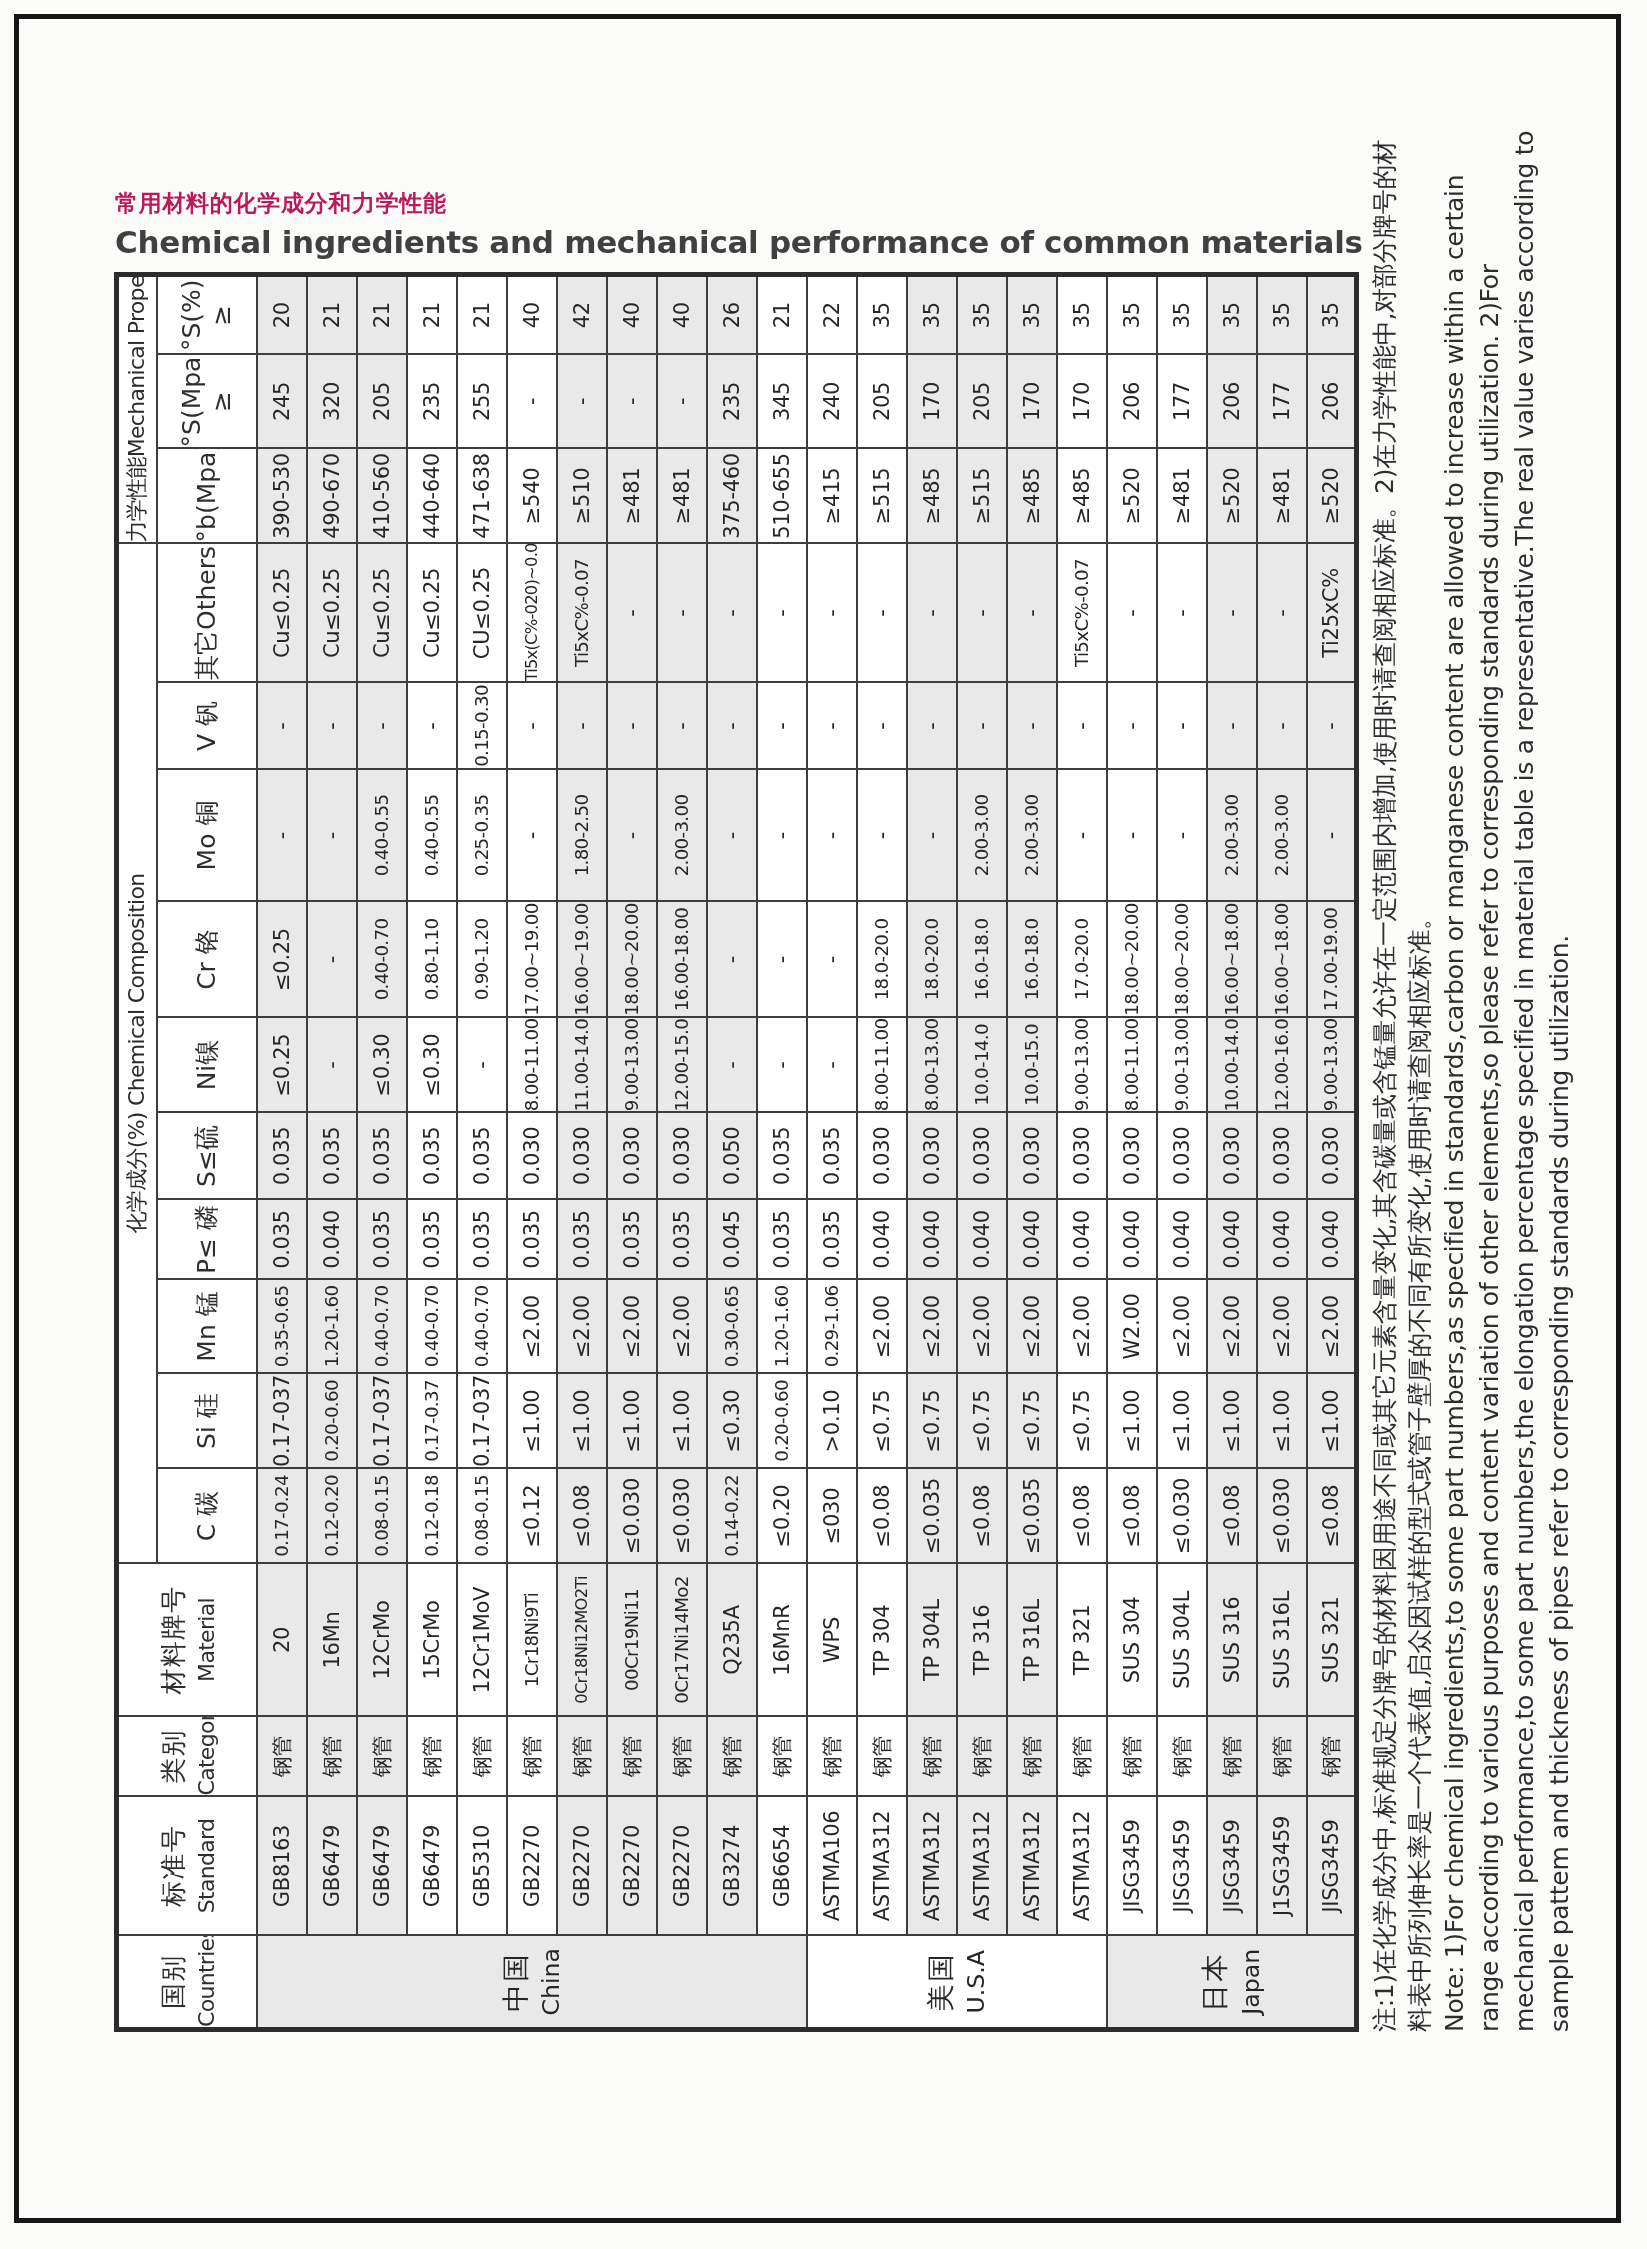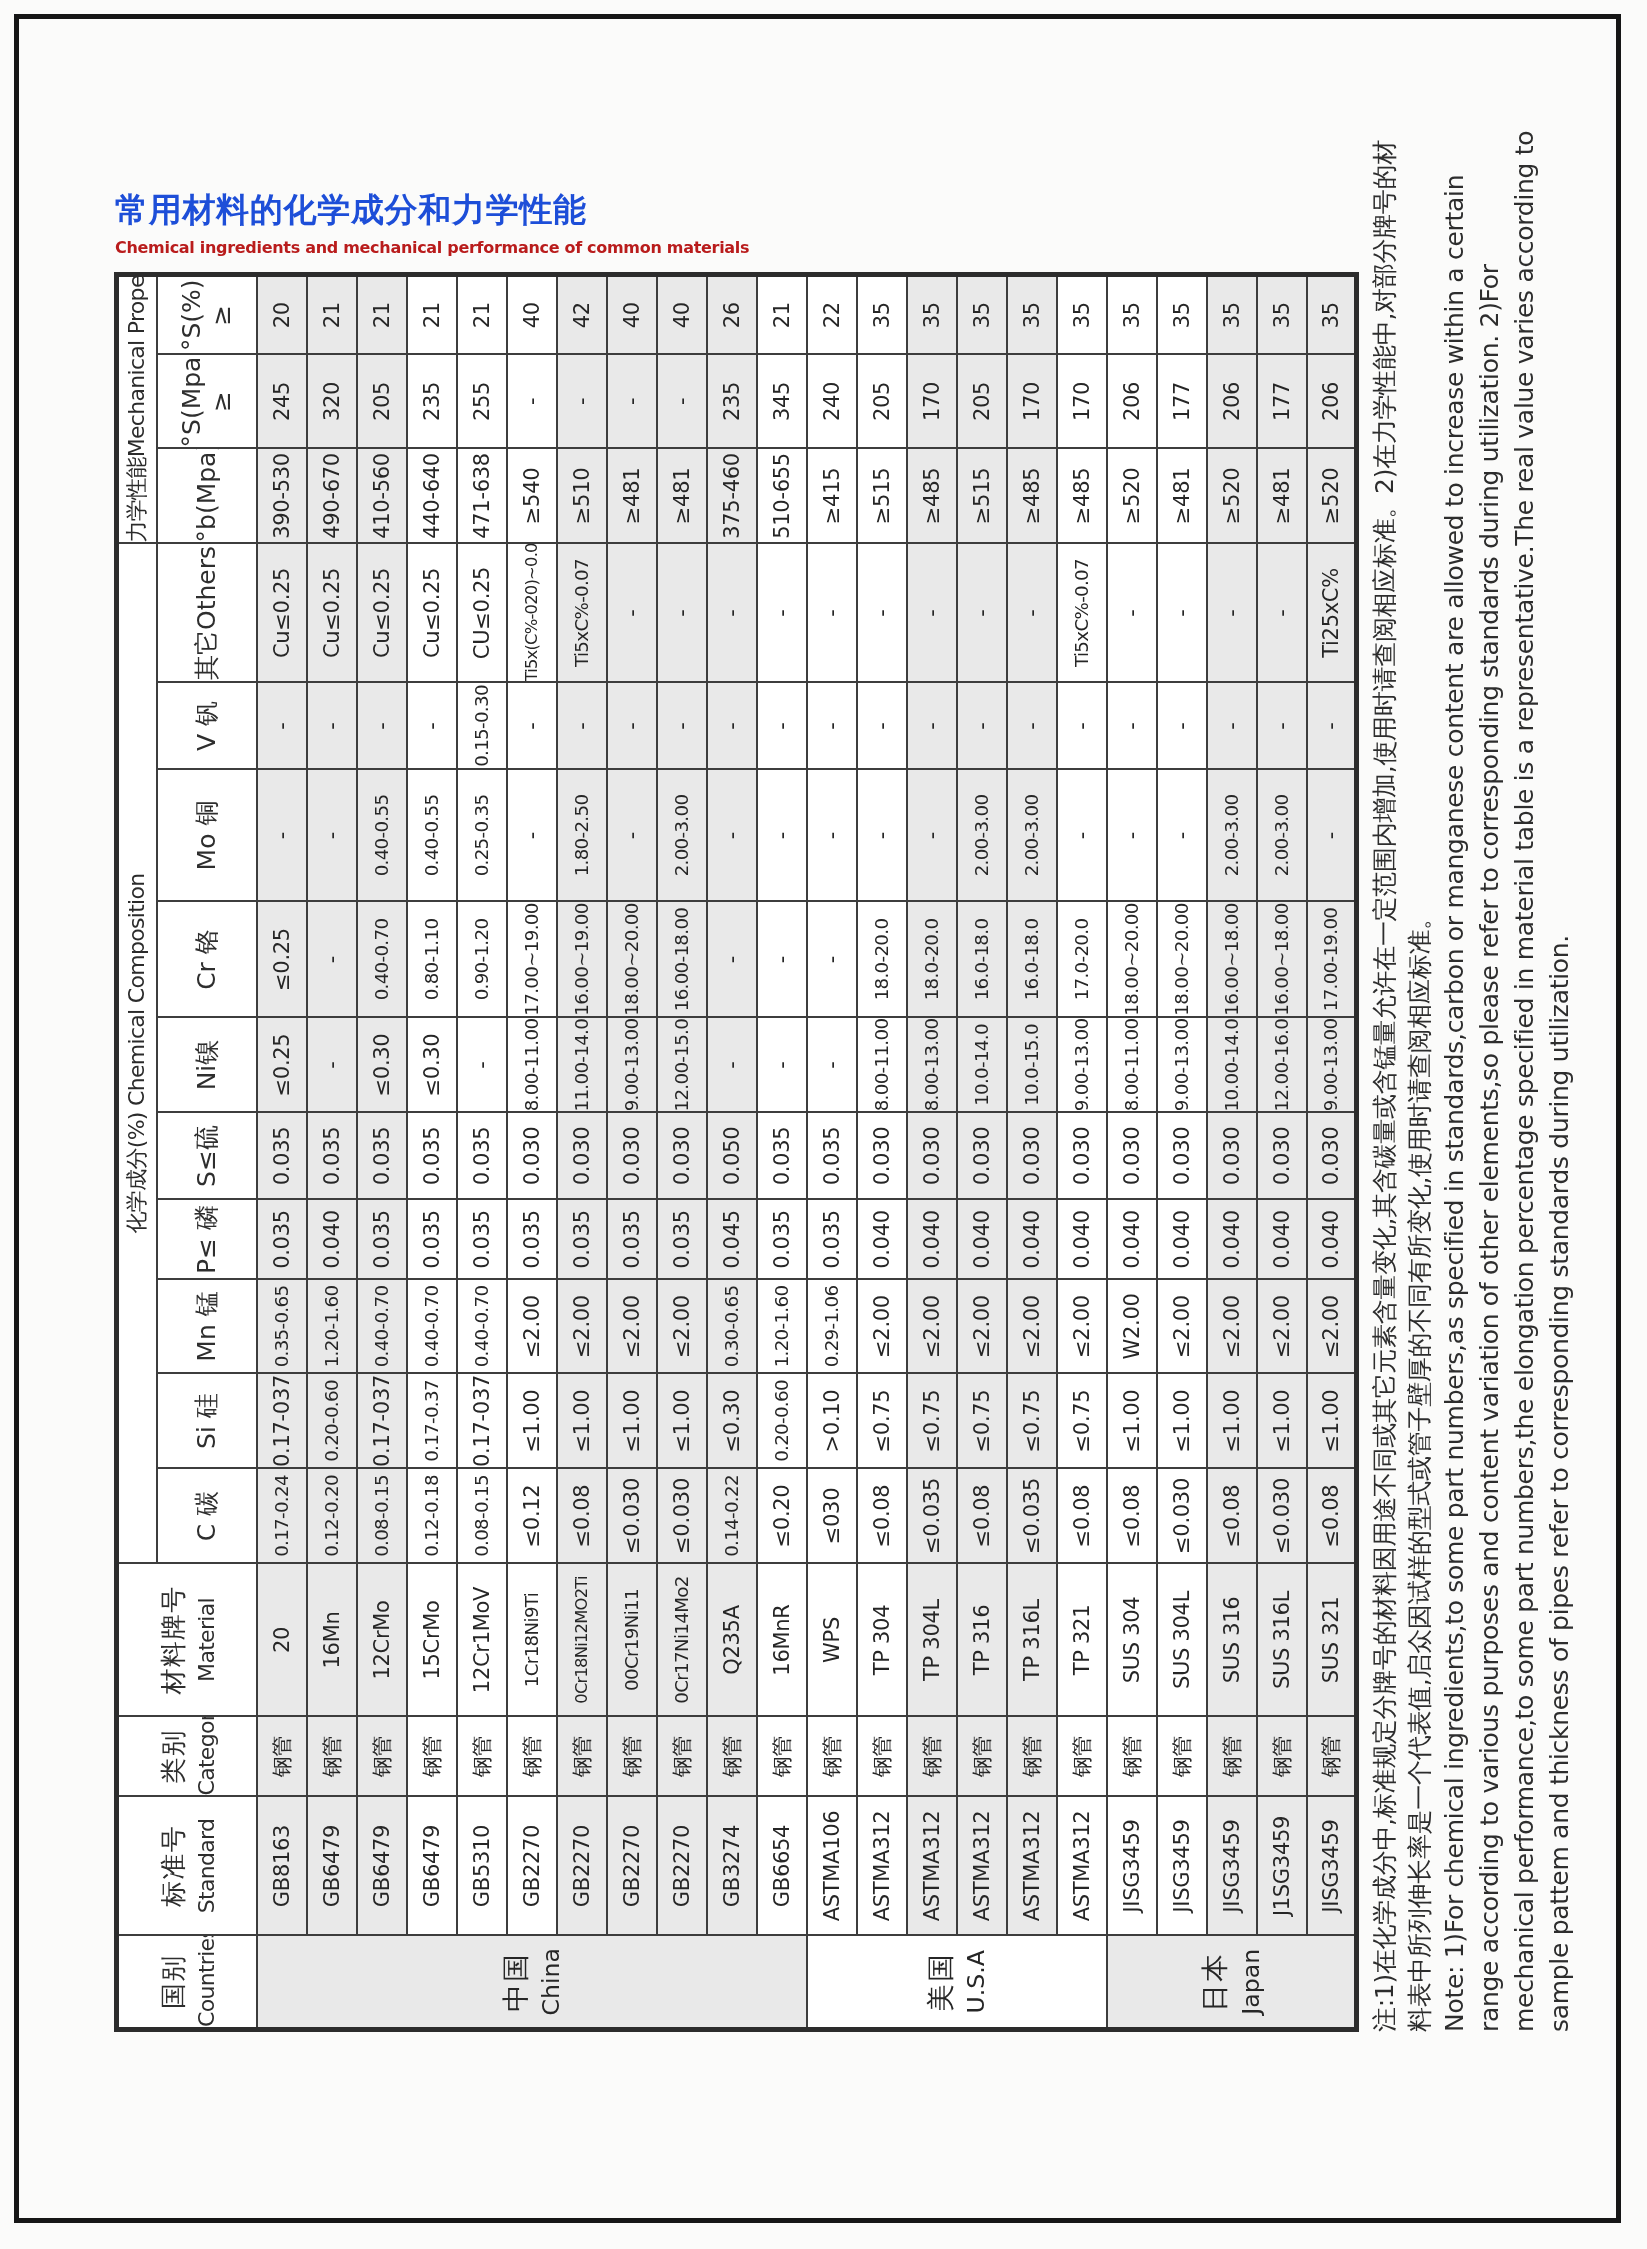--- a/index.html
+++ b/index.html
@@ -4,22 +4,22 @@
 <style>
   html,body{margin:0;padding:0}
   body{
     width:1647px;height:2250px;position:relative;overflow:hidden;
     background:#fbfbfa;color:#2e2e2e;
     font-family:"DejaVu Sans","Liberation Sans",sans-serif;
   }
   .frame{position:absolute;left:14.4px;top:14.4px;width:1607px;height:2209px;
     border:5.9px solid #161616;box-sizing:border-box;pointer-events:none}
   .title{position:absolute;left:115px;top:188px}
-  .t-zh{font-size:33px;font-weight:700;letter-spacing:0.7px;color:#1d4ed8;white-space:nowrap}
-  .t-en{font-size:16px;font-weight:700;margin-top:5.2px;letter-spacing:-0.3px;color:#b91c1c;white-space:nowrap}
+  .t-zh{font-size:23px;font-weight:700;letter-spacing:0.7px;color:#be185d;white-space:nowrap}
+  .t-en{font-size:31px;font-weight:700;margin-top:5.2px;letter-spacing:-0.3px;color:#404040;white-space:nowrap}
 
   .rot-wrap{position:absolute;left:114px;top:277px;width:1450px;height:1755px}
   .rot{width:1755px;height:1450px;transform:rotate(-90deg) translateX(-1755px);transform-origin:top left}
 
   table{border-collapse:collapse;table-layout:fixed;width:1755px;border:5.2px solid #2c2c2c}
   th,td{border:2.6px solid #3d3d3d;text-align:center;vertical-align:middle;
     padding:0;overflow:hidden;white-space:nowrap;font-weight:400;background:#fff}
   tr.hdr1{height:40px}
   tr.hdr2{height:100px}
   tbody tr{height:50px}

